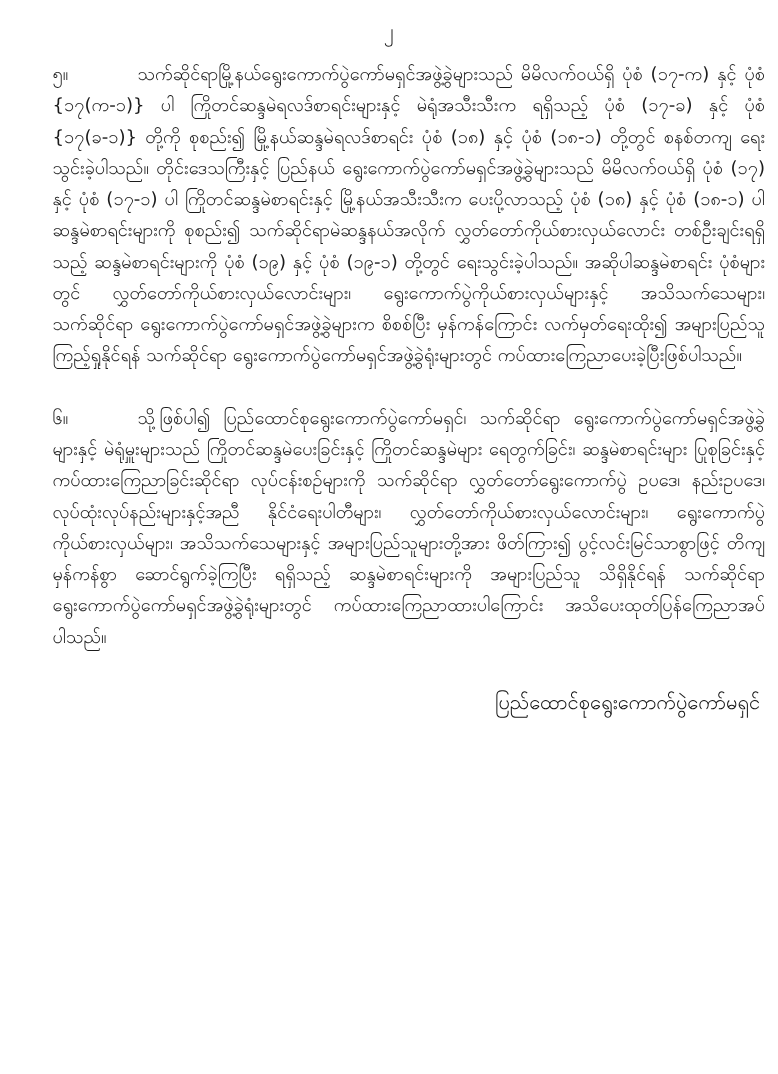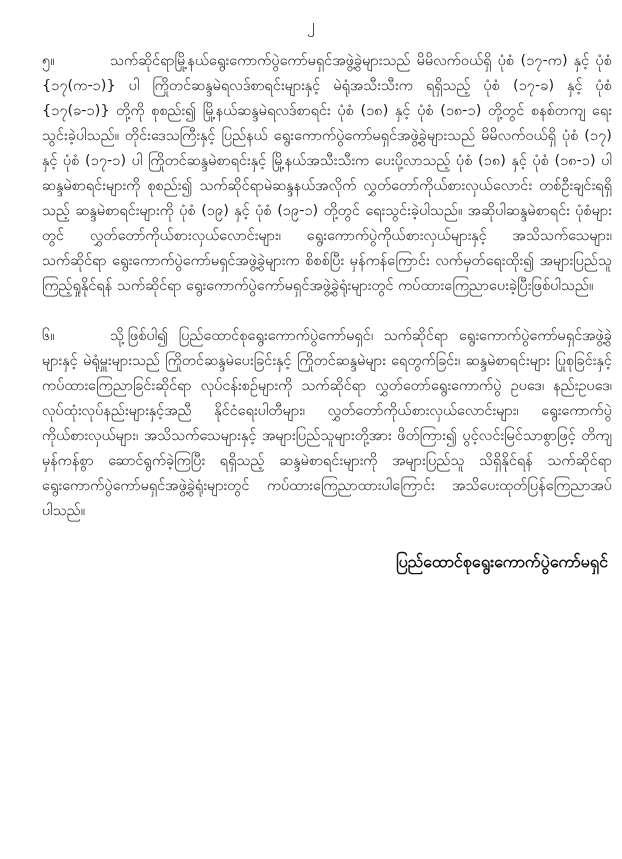--- a/index.html
+++ b/index.html
@@ -36,21 +36,21 @@
     color: #1c1c1c;
   }
   .para-marker {
     display: inline-block;
     width: 68px;
     vertical-align: top;
   }
   .signature {
     margin-top: 2px;
     text-align: right;
-    font-weight: bold;
+    font-weight: normal;
     font-size: 16px;
     line-height: 28px;
     color: #111111;
     padding-right: 4px;
   }
 </style>
 </head>
 <body>
 
 <div class="page">

